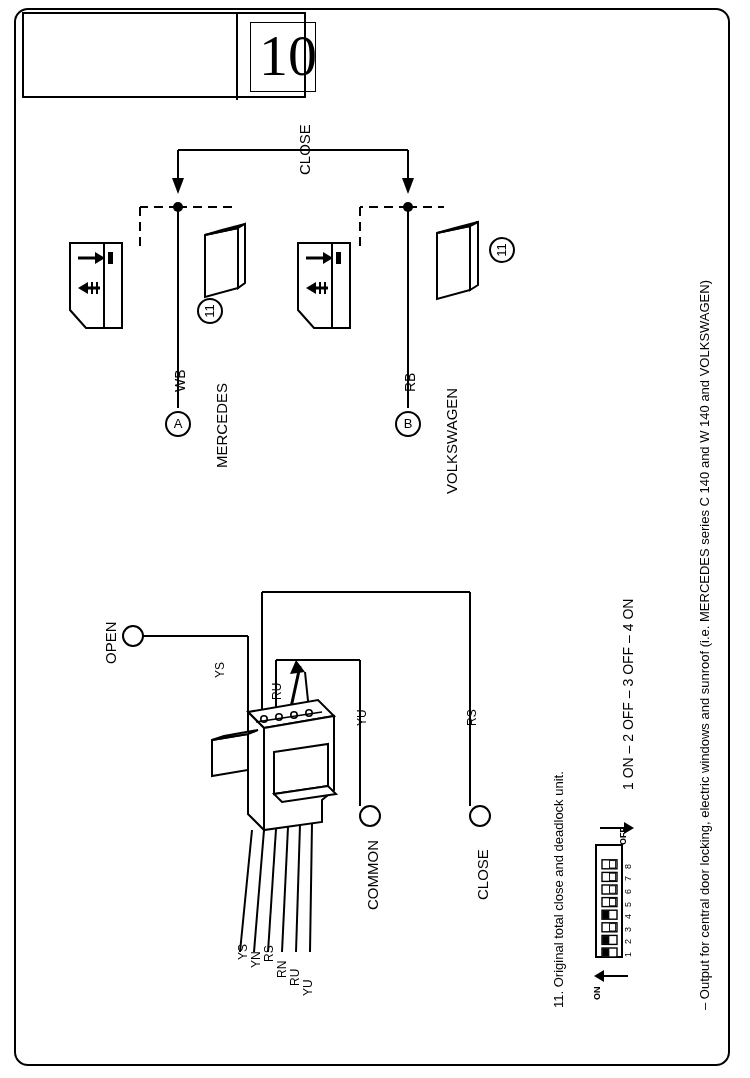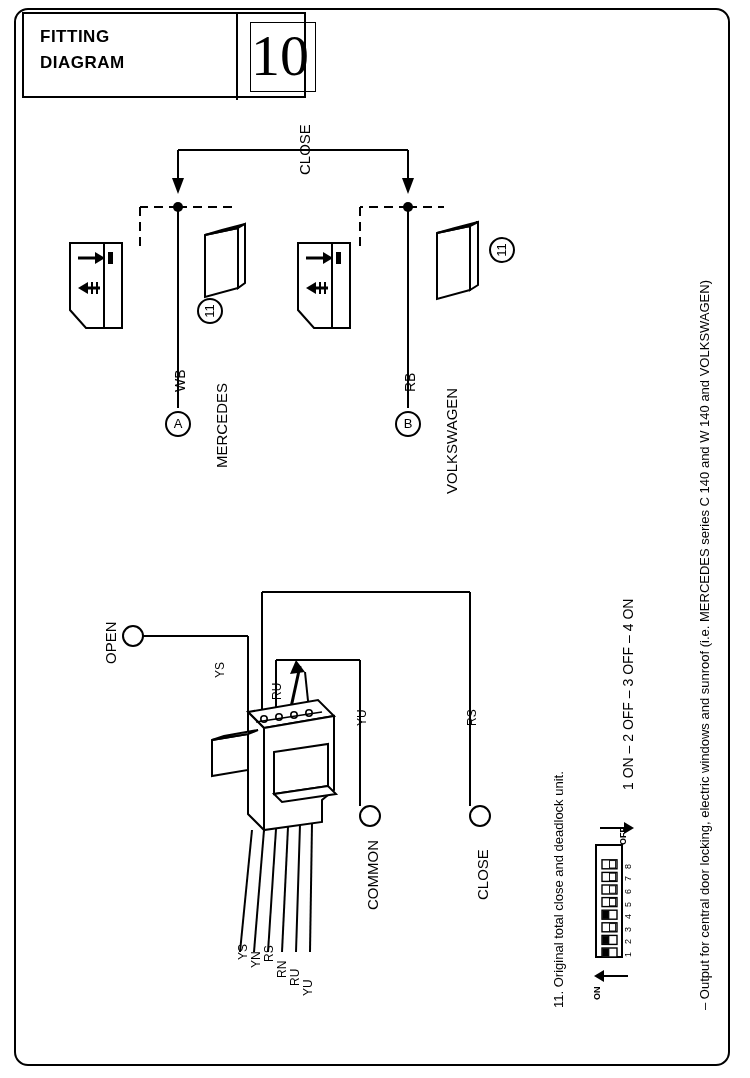--- a/index.html
+++ b/index.html
@@ -67,21 +67,21 @@
     width: 66px;
     height: 70px;
     border: 1px solid #000;
     box-sizing: border-box;
   }
   .num-text {
     position: absolute;
     left: 0;
     top: -2px;
     width: 66px;
-    text-align: left;
+    text-align: right;
     font-family: "Liberation Serif", serif;
     font-size: 58px;
     line-height: 70px;
   }
   .rot90 {
     position: absolute;
     transform-origin: 0 0;
     transform: rotate(-90deg);
     white-space: nowrap;
   }
@@ -115,24 +115,20 @@
   }
 </style>
 </head>
 <body>
 
 <div id="page">
 
   <div class="outer-frame"></div>
 
   <div class="title-box">
-    <div class="title-text">
-      <div>FITTING</div>
-      <div>DIAGRAM</div>
-    </div>
     <div class="num-box">
       <div class="num-inner">
         <div class="num-text">10</div>
       </div>
     </div>
   </div>
 
   <svg class="svg-layer" viewBox="0 0 750 1078">
 
     <path d="M 178 150 L 408 150" stroke="#000" stroke-width="2" fill="none"></path>

